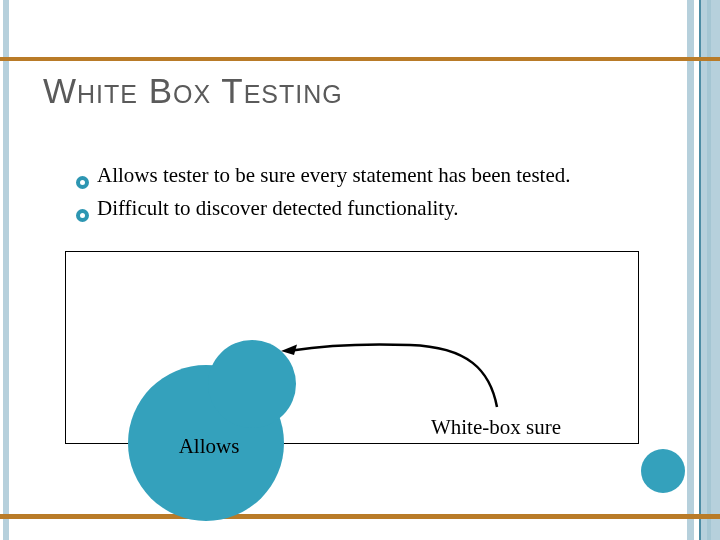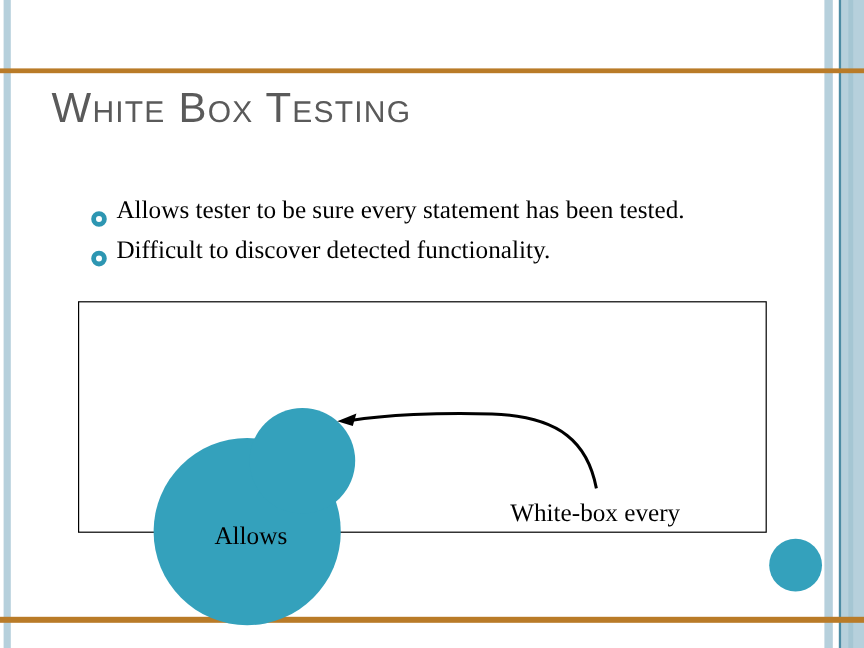--- a/index.html
+++ b/index.html
@@ -87,18 +87,18 @@
   <div class="circle circle-big"></div>
   <div class="circle circle-small"></div>
   <div class="program-label">Allows</div>
 
   <svg class="arrow-svg" viewBox="0 0 720 540" xmlns="http://www.w3.org/2000/svg">
     <path d="M497,407 C490,370 468,347 410,345 C365,343.5 320,346 292,350.5" fill="none" stroke="#000" stroke-width="2.5"></path>
     <polygon points="281,351 297,344.5 294,355" fill="#000"></polygon>
   </svg>
 
   <div class="caption">
-    <div>White-box every</div>
+    <div>White-box sure</div>
   </div>
 
   <div class="circle circle-corner"></div>
 
 </div>
 
 </body></html>

